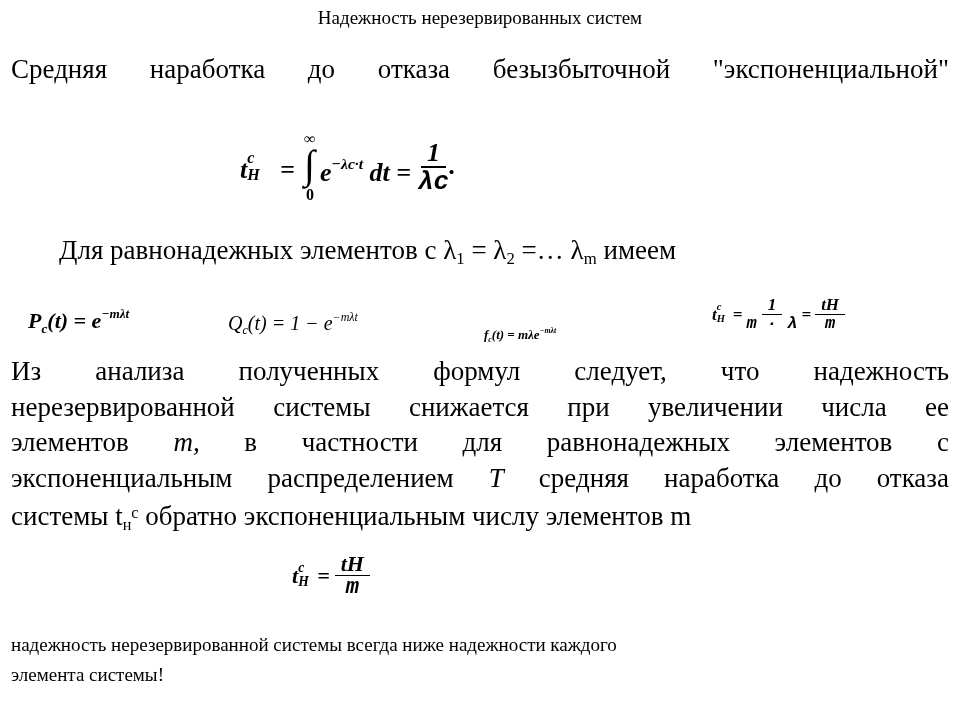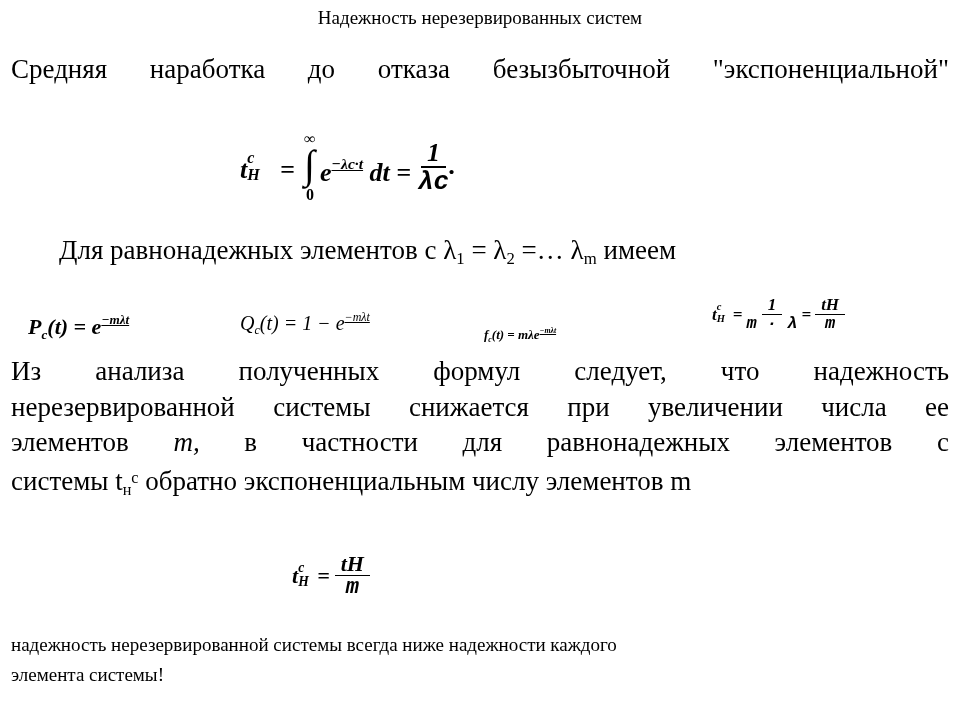--- a/index.html
+++ b/index.html
@@ -5,21 +5,21 @@
   html, body { margin: 0; padding: 0; background: #ffffff; }
   body { width: 960px; height: 720px; position: relative; overflow: hidden; color: #000; font-family: "Liberation Serif", "DejaVu Serif", serif; }
   .abs { position: absolute; }
   .title { top: 7px; left: 0; width: 960px; text-align: center; font-size: 19px; }
   .p1 { top: 50px; left: 11px; width: 938px; font-size: 27px; line-height: 39px; text-align: justify; text-align-last: left; }
   .p1 .l1 { display: block; text-align: justify; text-align-last: justify; }
   .formula { font-family: "Liberation Serif", "DejaVu Serif", serif; font-style: italic; font-weight: bold; white-space: nowrap; }
   .f-main { top: 137px; left: 240px; font-size: 26px; height: 70px; }
   .f-main .part { position: absolute; }
   .sub { font-size: 0.6em; vertical-align: -0.35em; }
-  .sup { font-size: 0.6em; vertical-align: 0.75em; text-decoration: underline; }
+  .sup { font-size: 0.6em; vertical-align: 0.75em; }
   .supsub { display: inline-block; position: relative; width: 14px; height: 1em; vertical-align: top; }
   .supsub .s1 { position: absolute; top: -4px; left: 0; font-size: 0.62em; }
   .supsub .s2 { position: absolute; top: 13px; left: 0; font-size: 0.62em; }
   .frac { display: inline-flex; flex-direction: column; align-items: center; vertical-align: middle; }
   .frac .num { border-bottom: 2px solid #000; padding: 0 6px; line-height: 1.05; }
   .frac .den { line-height: 1.1; font-family: Liberation Mono, monospace; }
   .p2 { top: 226px; left: 59px; font-size: 27px; line-height: 48px; white-space: nowrap; }
   .p2 .lsub { font-size: 0.62em; vertical-align: -0.3em; }
   .frow { top: 300px; left: 0; width: 960px; height: 50px; }
   .p3 { top: 354px; left: 11px; width: 938px; font-size: 27px; line-height: 35.5px; }
@@ -61,24 +61,24 @@
       <span class="den">λc</span>
     </span><span>.</span>
   </span>
 </div>
 
 <div class="abs p2">
   <span>Для равнонадежных элементов с </span><span>λ</span><span class="lsub">1</span><span> = </span><span>λ</span><span class="lsub">2</span><span> =… </span><span>λ</span><span class="lsub">m</span><span> имеем</span>
 </div>
 
 <div class="abs frow">
-  <span class="abs formula" style="left:28px; top:12px; font-size:22px;">
+  <span class="abs formula" style="left:28px; top:6px; font-size:22px;">
     <span>P</span><span class="sub">c</span><span>(t) = e</span><span class="sup">−mλt</span>
   </span>
-  <span class="abs formula" style="left:240px; top:10px; font-size:20px; font-weight:normal;">
+  <span class="abs formula" style="left:228px; top:10px; font-size:20px; font-weight:normal;">
     <span>Q</span><span class="sub">c</span><span>(t) = 1 − e</span><span class="sup">−mλt</span>
   </span>
   <span class="abs formula" style="left:484px; top:26px; font-size:13px;text-align:center;">
     <span>f</span><span class="sub">c</span><span>(t) = mλe</span><span class="sup">−mλt</span>
   </span>
   <span class="abs formula" style="left:712px; top:-4px; font-size:17px; display:flex; align-items:center;">
     <span>t</span>
       <span class="supsub" style="width:12px; height:24px;">
         <span class="s1" style="top:-2px;">c</span>
         <span class="s2" style="top:10px;">H</span>
@@ -93,20 +93,21 @@
         <span class="num" style="border-bottom-width:1.5px;">tH</span>
         <span class="den">m</span>
       </span>
   </span>
 </div>
 
 <div class="abs p3">
   <span class="jl">Из анализа полученных формул следует, что надежность</span>
   <span class="jl">нерезервированной системы снижается при увеличении числа ее</span>
   <span class="jl"><span>элементов </span><span class="it">m,</span><span> в частности для равнонадежных элементов с</span></span>
+  <span class="jl"><span>экспоненциальным распределением </span><span class="it">T</span><span> средняя наработка до отказа</span></span>
   <span class="ll"><span>системы t</span><span class="small-sub">н</span><span class="small-sup">c</span><span> обратно экспоненциальным числу элементов m</span></span>
 </div>
 
 <div class="abs formula f-last" style="display:flex; align-items:center;">
   <span>t</span>
     <span class="supsub" style="width:14px; height:28px;">
       <span class="s1" style="top:-2px;">c</span>
       <span class="s2" style="top:12px;">H</span>
     </span>
   <span style="margin:0 5px;">=</span>

